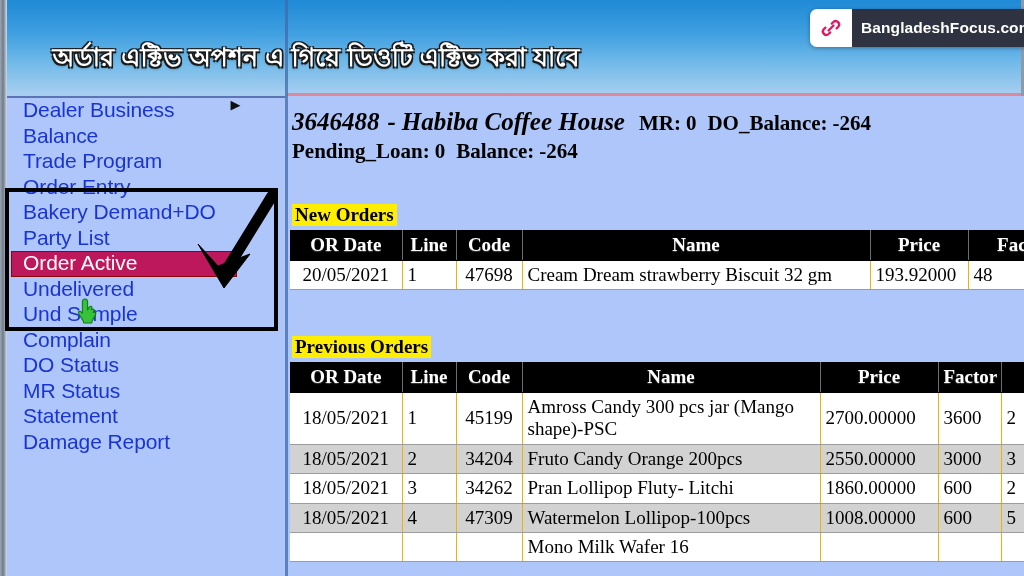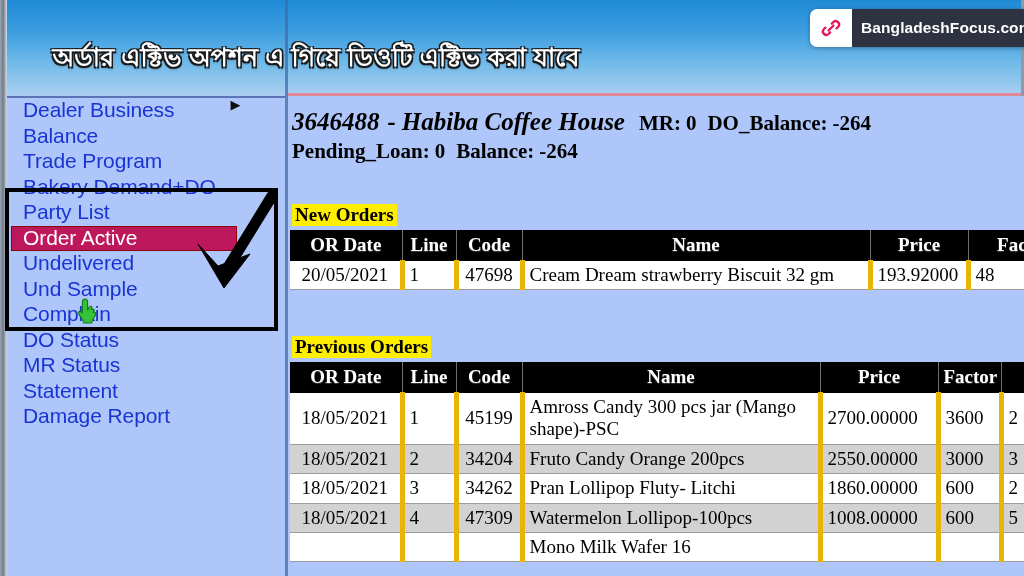--- a/index.html
+++ b/index.html
@@ -209,21 +209,21 @@
     text-align: center;
     border-right: 1px solid #6d6d6d;
     border-bottom: 1px solid #000;
     white-space: nowrap;
     text-shadow: 0 1px 1px rgba(255,255,255,.25);
   }
   table.grid td {
     font-size: 19px;
     color: #000;
     padding: 3px 5px;
-    border-right: 5px solid #eab308;
+    border-right: 1px solid #eab308;
     border-bottom: 1px solid #9c9c9c;
     vertical-align: middle;
     line-height: 1.18;
   }
   table.grid tr.alt td { background: #d2d2d2; }
   td.c { text-align: center; }
   td.l { text-align: left; }
   td.r { text-align: left; }
 
   #new-orders-table { left: 2px; top: 134px; width: 790px; }
@@ -257,20 +257,23 @@
     <div id="menu-list">
         <div class="menu-item">
           <span>Dealer Business</span>
           <span class="caret">▶</span>
         </div>
         <div class="menu-item">
           <span>Balance</span>
         </div>
         <div class="menu-item">
           <span>Trade Program</span>
+        </div>
+        <div class="menu-item">
+          <span>Order Entry</span>
         </div>
         <div class="menu-item">
           <span>Bakery Demand+DO</span>
         </div>
         <div class="menu-item">
           <span>Party List</span>
         </div>
         <div class="menu-item active">
           <span>Order Active</span>
         </div>

